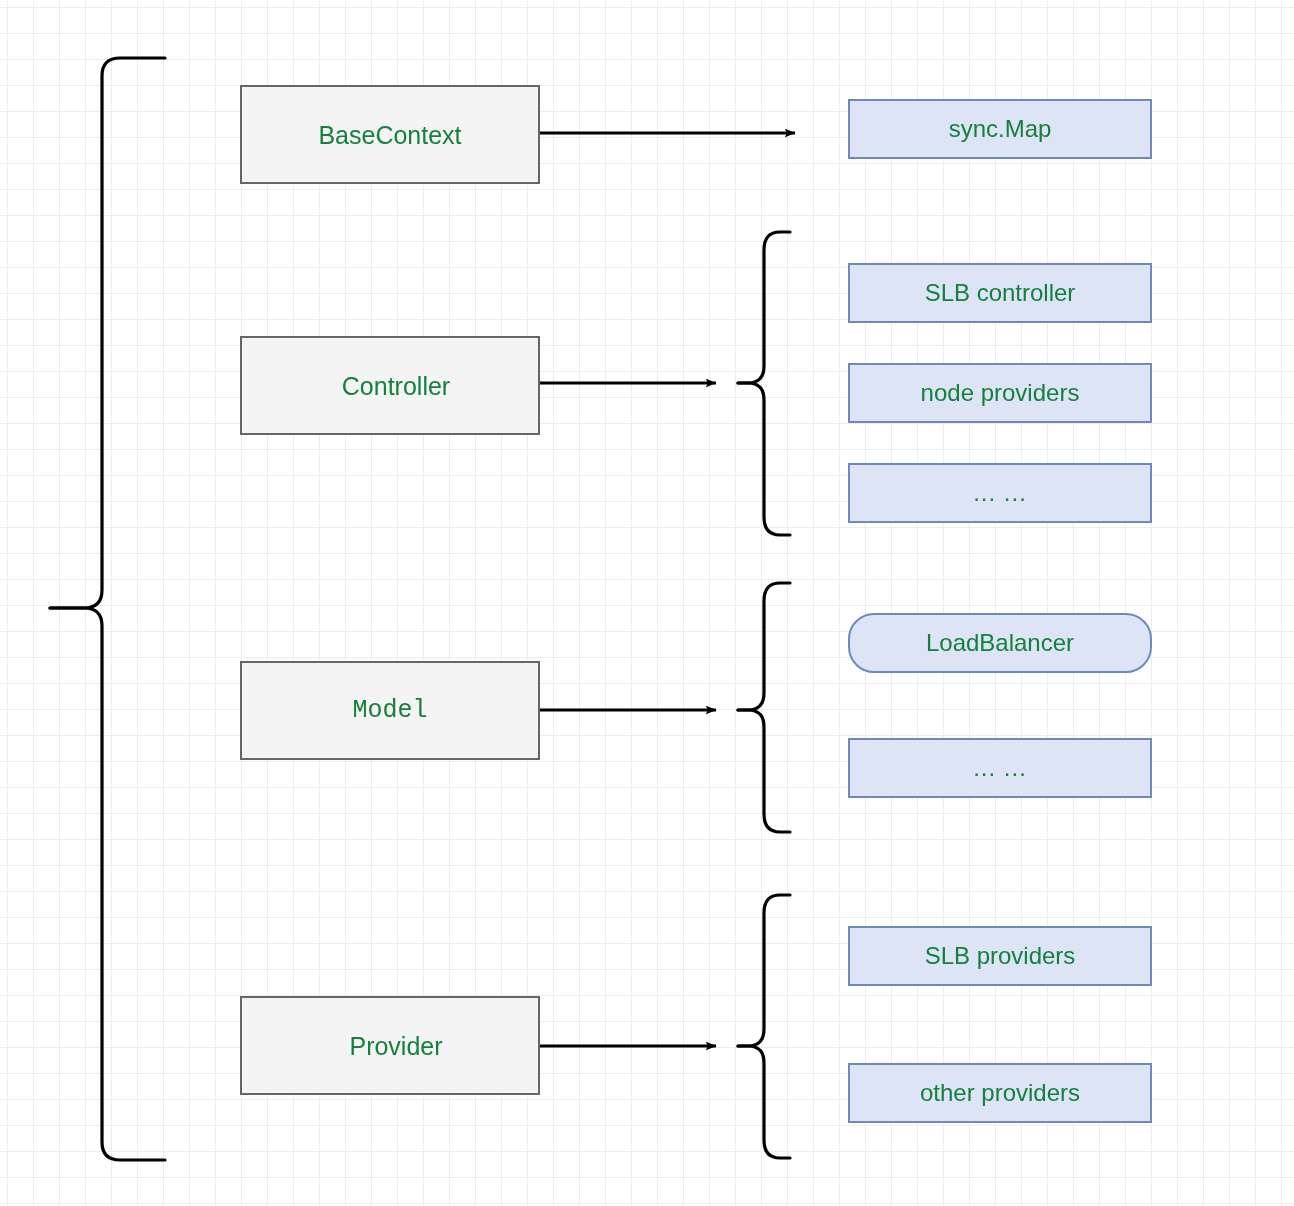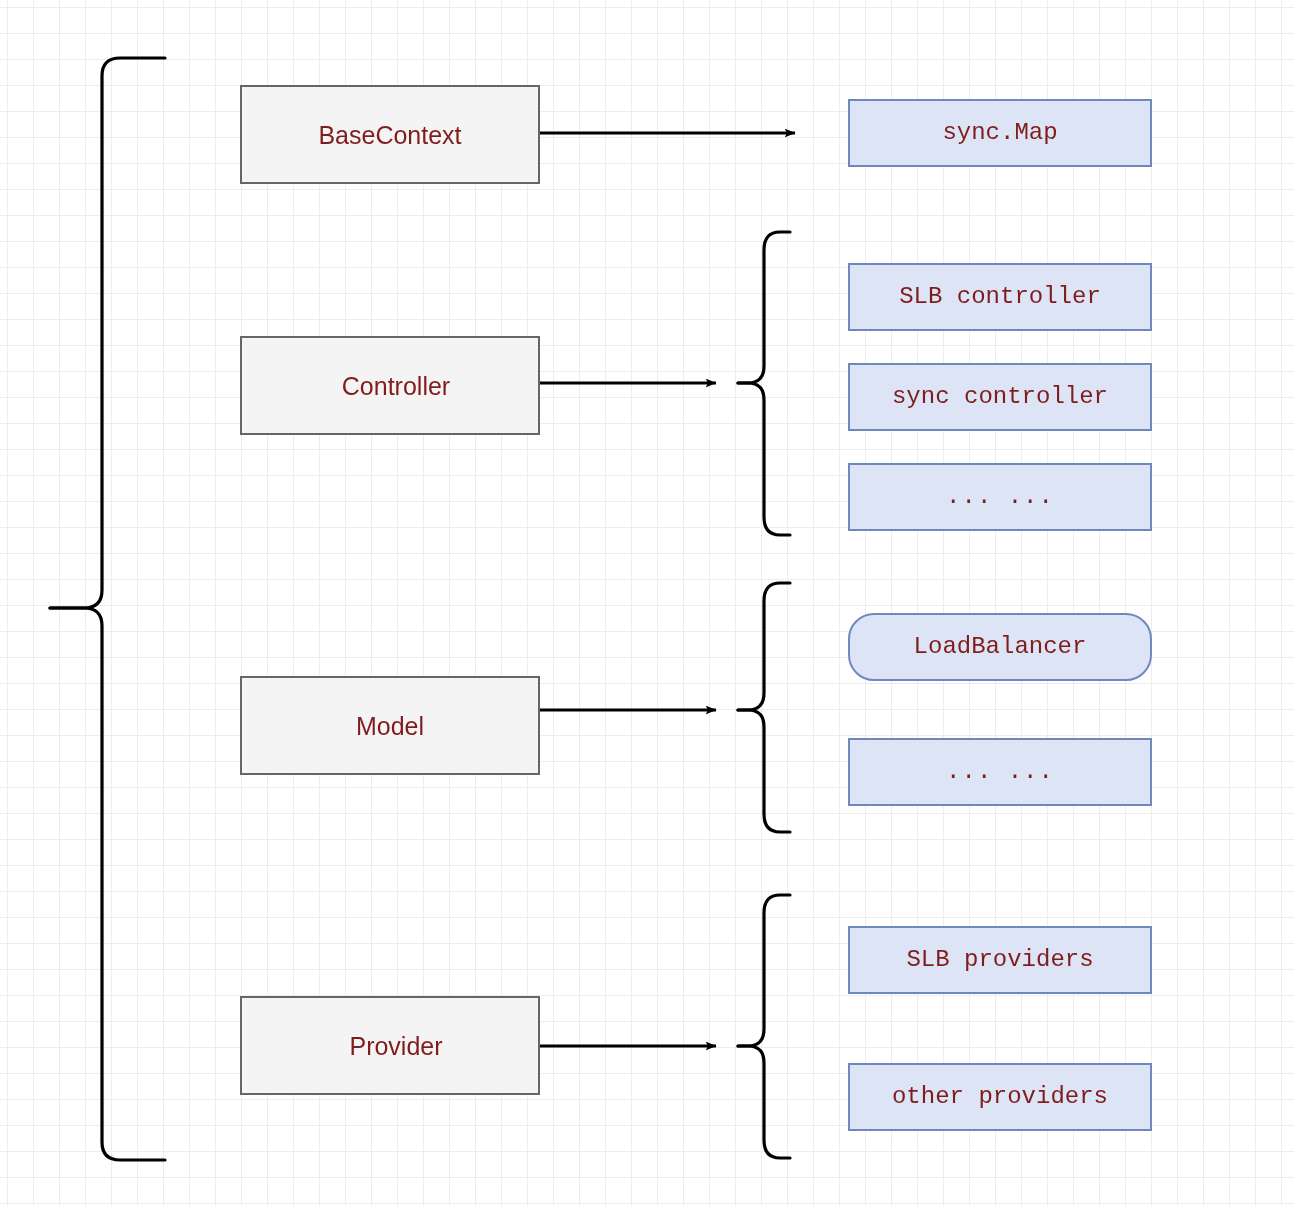--- a/index.html
+++ b/index.html
@@ -30,39 +30,38 @@
     height: 1206px;
     pointer-events: none;
   }
   .node {
     position: absolute;
     box-sizing: border-box;
     display: flex;
     align-items: center;
     justify-content: center;
     text-align: center;
-    color: #7f1d1d;
+    color: #15803d;
     line-height: 1.2;
   }
   .node-gray {
     background: #f4f4f4;
     border: 2px solid #666666;
     font-size: 25px;
     width: 300px;
     height: 99px;
     left: 240px;
   }
   .node-blue {
     background: #dce4f6;
     border: 2px solid #7089bd;
     font-size: 24px;
     width: 304px;
-    height: 68px;
+    height: 60px;
     left: 848px;
-    font-family: Liberation Mono, monospace;
   }
   .node-label {
     display: block;
     pointer-events: none;
   }
   .ellipsis-label {
     letter-spacing: 1px;
   }
 </style>
 </head>
@@ -107,38 +106,38 @@
   </svg>
 
   <div class="node node-gray" style="top:85px;">
     <span class="node-label">BaseContext</span>
   </div>
 
   <div class="node node-gray" style="top:336px;padding-left:12px;">
     <span class="node-label">Controller</span>
   </div>
 
-  <div class="node node-gray" style="top:676px;">
+  <div class="node node-gray" style="top:661px;font-family:Liberation Mono, monospace;">
     <span class="node-label">Model</span>
   </div>
 
   <div class="node node-gray" style="top:996px;padding-left:12px;">
     <span class="node-label">Provider</span>
   </div>
 
   <div class="node node-blue" style="top:99px;">
     <span class="node-label">sync.Map</span>
   </div>
 
   <div class="node node-blue" style="top:263px;">
     <span class="node-label">SLB controller</span>
   </div>
 
   <div class="node node-blue" style="top:363px;">
-    <span class="node-label">sync controller</span>
+    <span class="node-label">node providers</span>
   </div>
 
   <div class="node node-blue" style="top:463px;">
     <span class="node-label ellipsis-label">... ...</span>
   </div>
 
   <div class="node node-blue" style="top:613px;border-radius:26px;">
     <span class="node-label">LoadBalancer</span>
   </div>
 

